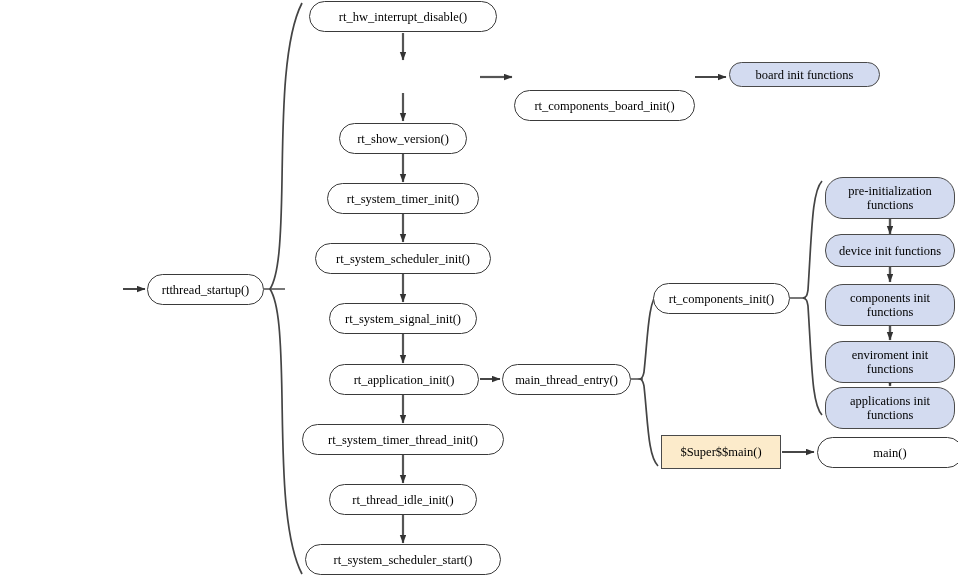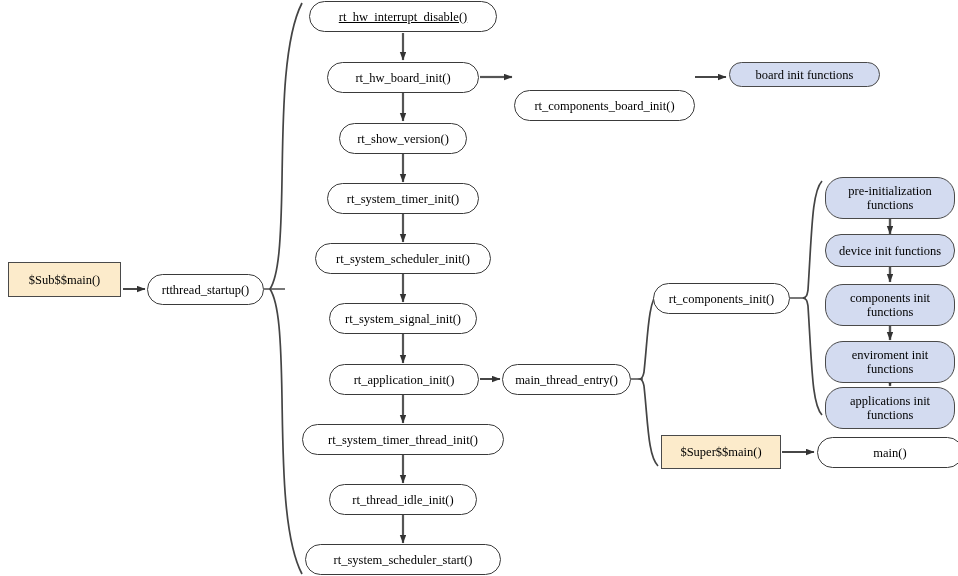--- a/index.html
+++ b/index.html
@@ -106,27 +106,25 @@
              C 812 368 812 404 822 415" fill="none" stroke="#444444" stroke-width="1.7"></path>
 
     <line x1="890" y1="219" x2="890" y2="234" stroke="#555555" stroke-width="2.4" marker-end="url(#arrow)"></line>
     <line x1="890" y1="267" x2="890" y2="282" stroke="#555555" stroke-width="2.4" marker-end="url(#arrow)"></line>
     <line x1="890" y1="326" x2="890" y2="340" stroke="#555555" stroke-width="2.4" marker-end="url(#arrow)"></line>
     <line x1="890" y1="383" x2="890" y2="386" stroke="#555555" stroke-width="2.4" marker-end="url(#arrow)"></line>
 
     <line x1="782" y1="452" x2="814" y2="452" stroke="#333333" stroke-width="1.8" marker-end="url(#arrow)"></line>
   </svg>
 
-  <div class="node cream" style="left:8px; top:262px; width:113px; height:35px;">$Sub$$main()</div>
 
   <div class="node" style="left:147px; top:274px; width:117px; height:31px;">rtthread_startup()</div>
 
-  <div class="node" style="left:309px; top:1px; width:188px; height:31px;text-decoration:underline;">rt_hw_interrupt_disable()</div>
+  <div class="node" style="left:309px; top:1px; width:188px; height:31px;">rt_hw_interrupt_disable()</div>
 
-  <div class="node" style="left:327px; top:62px; width:152px; height:31px;">rt_hw_board_init()</div>
 
   <div class="node" style="left:514px; top:62px; width:181px; height:31px;margin-top:28px;">rt_components_board_init()</div>
 
   <div class="node blue" style="left:729px; top:62px; width:151px; height:25px;">board init functions</div>
 
   <div class="node" style="left:339px; top:123px; width:128px; height:31px;">rt_show_version()</div>
 
   <div class="node" style="left:327px; top:183px; width:152px; height:31px;">rt_system_timer_init()</div>
 
   <div class="node" style="left:315px; top:243px; width:176px; height:31px;">rt_system_scheduler_init()</div>

